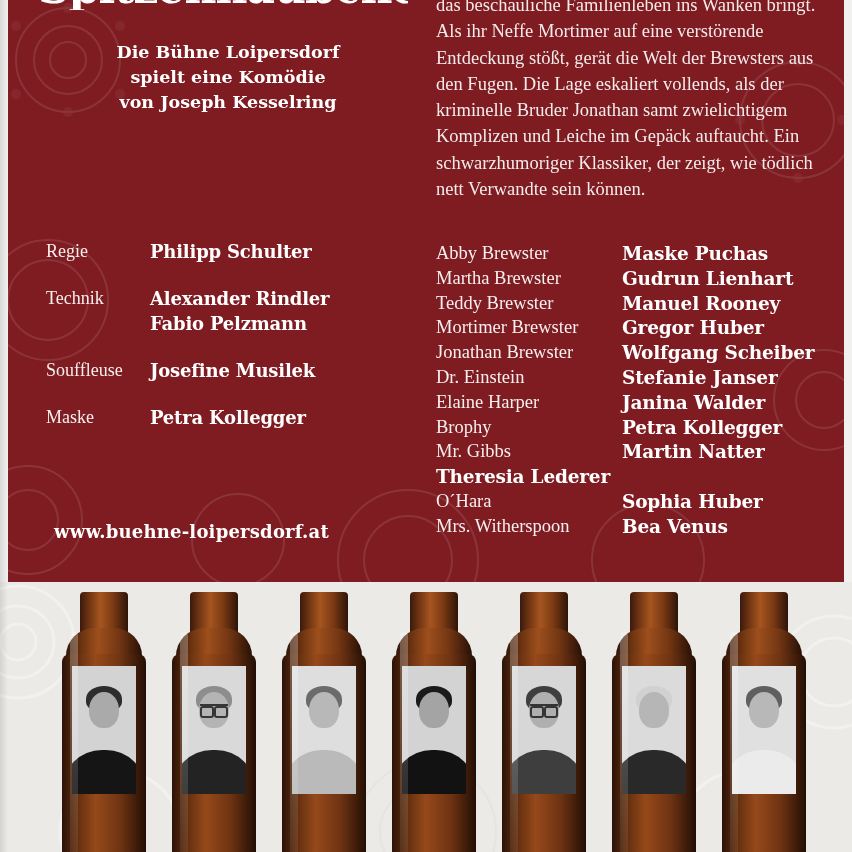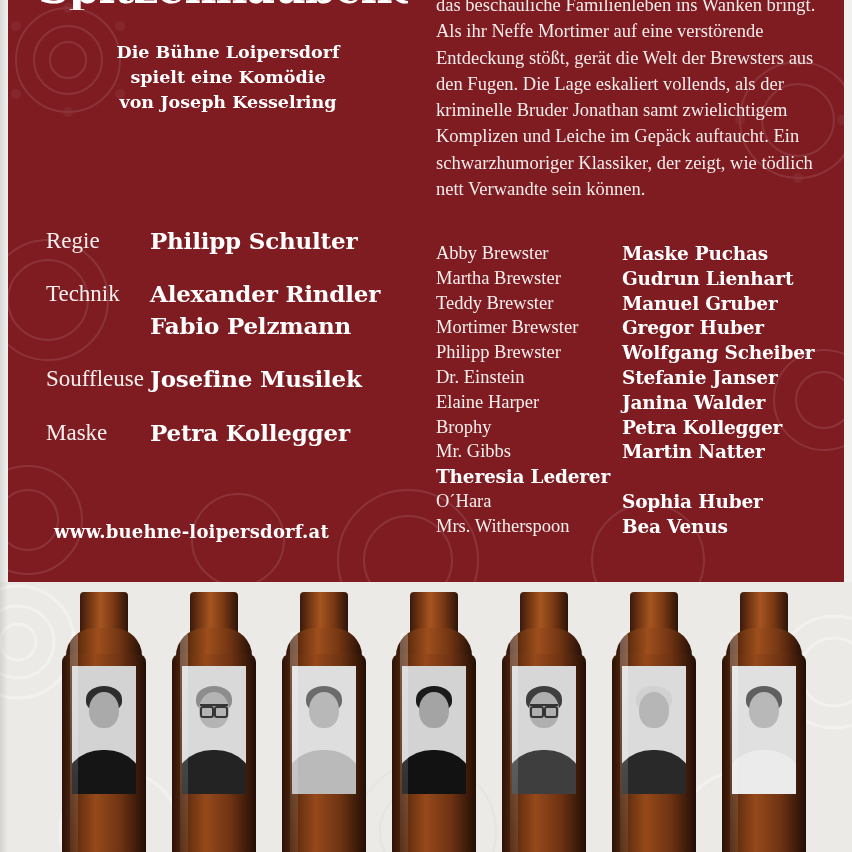--- a/index.html
+++ b/index.html
@@ -77,24 +77,24 @@
     font-family: "Liberation Serif", serif;
     font-size: 18.5px;
     line-height: 1.42;
   }
   .synopsis p { margin: 0; }
 
   
   .credits {
     position: absolute;
     left: 38px;
-    top: 226px;
+    top: 240px;
     width: 370px;
     color: #ffffff;
-    font-size: 23px;
+    font-size: 18px;
     line-height: 1.28;
   }
   .credit-block {
     display: flex;
     margin-bottom: 22px;
   }
   .credit-role {
     width: 104px;
     flex: 0 0 104px;
     font-family: "Liberation Serif", serif;
@@ -363,28 +363,28 @@
       <div class="cast-row">
         <div class="cast-role">Abby Brewster</div>
         <div class="cast-actor">Maske Puchas</div>
       </div>
       <div class="cast-row">
         <div class="cast-role">Martha Brewster</div>
         <div class="cast-actor">Gudrun Lienhart</div>
       </div>
       <div class="cast-row">
         <div class="cast-role">Teddy Brewster</div>
-        <div class="cast-actor">Manuel Gruber</div>
+        <div class="cast-actor">Manuel Rooney</div>
       </div>
       <div class="cast-row">
         <div class="cast-role">Mortimer Brewster</div>
         <div class="cast-actor">Gregor Huber</div>
       </div>
       <div class="cast-row">
-        <div class="cast-role">Philipp Brewster</div>
+        <div class="cast-role">Jonathan Brewster</div>
         <div class="cast-actor">Wolfgang Scheiber</div>
       </div>
       <div class="cast-row">
         <div class="cast-role">Dr. Einstein</div>
         <div class="cast-actor">Stefanie Janser</div>
       </div>
       <div class="cast-row">
         <div class="cast-role">Elaine Harper</div>
         <div class="cast-actor">Janina Walder</div>
       </div>

